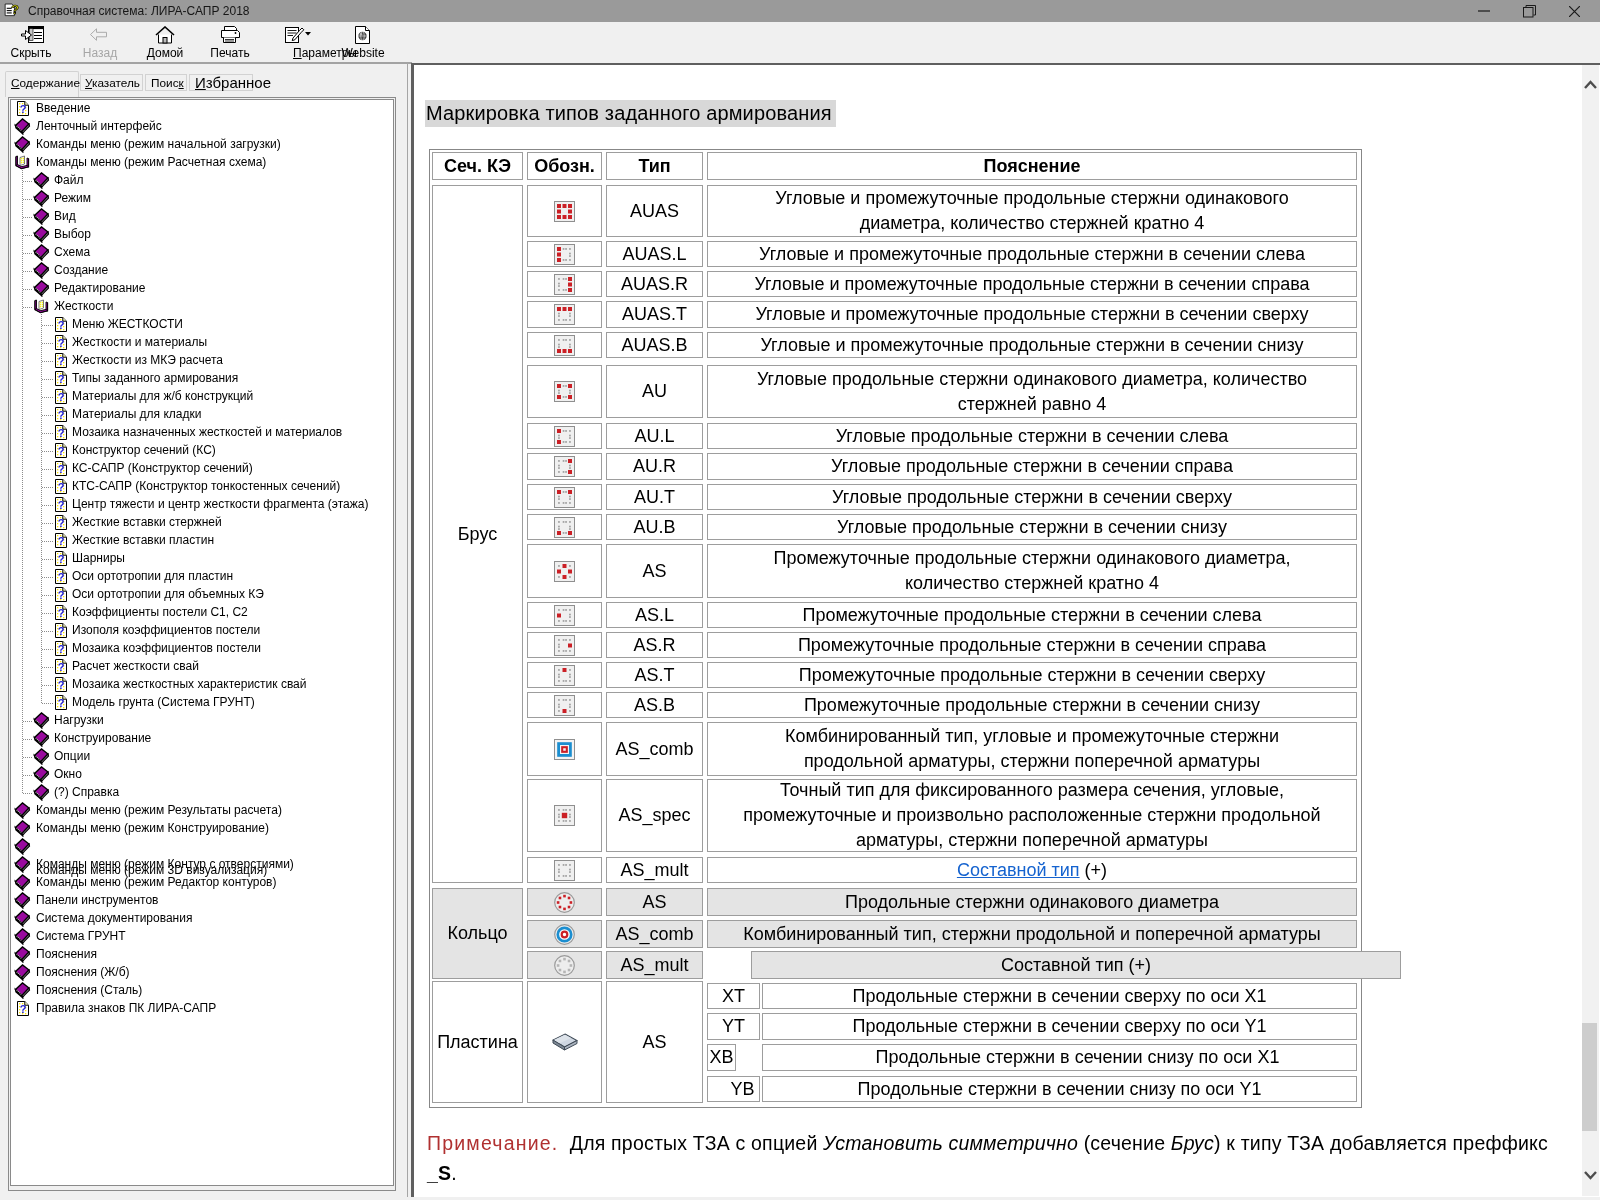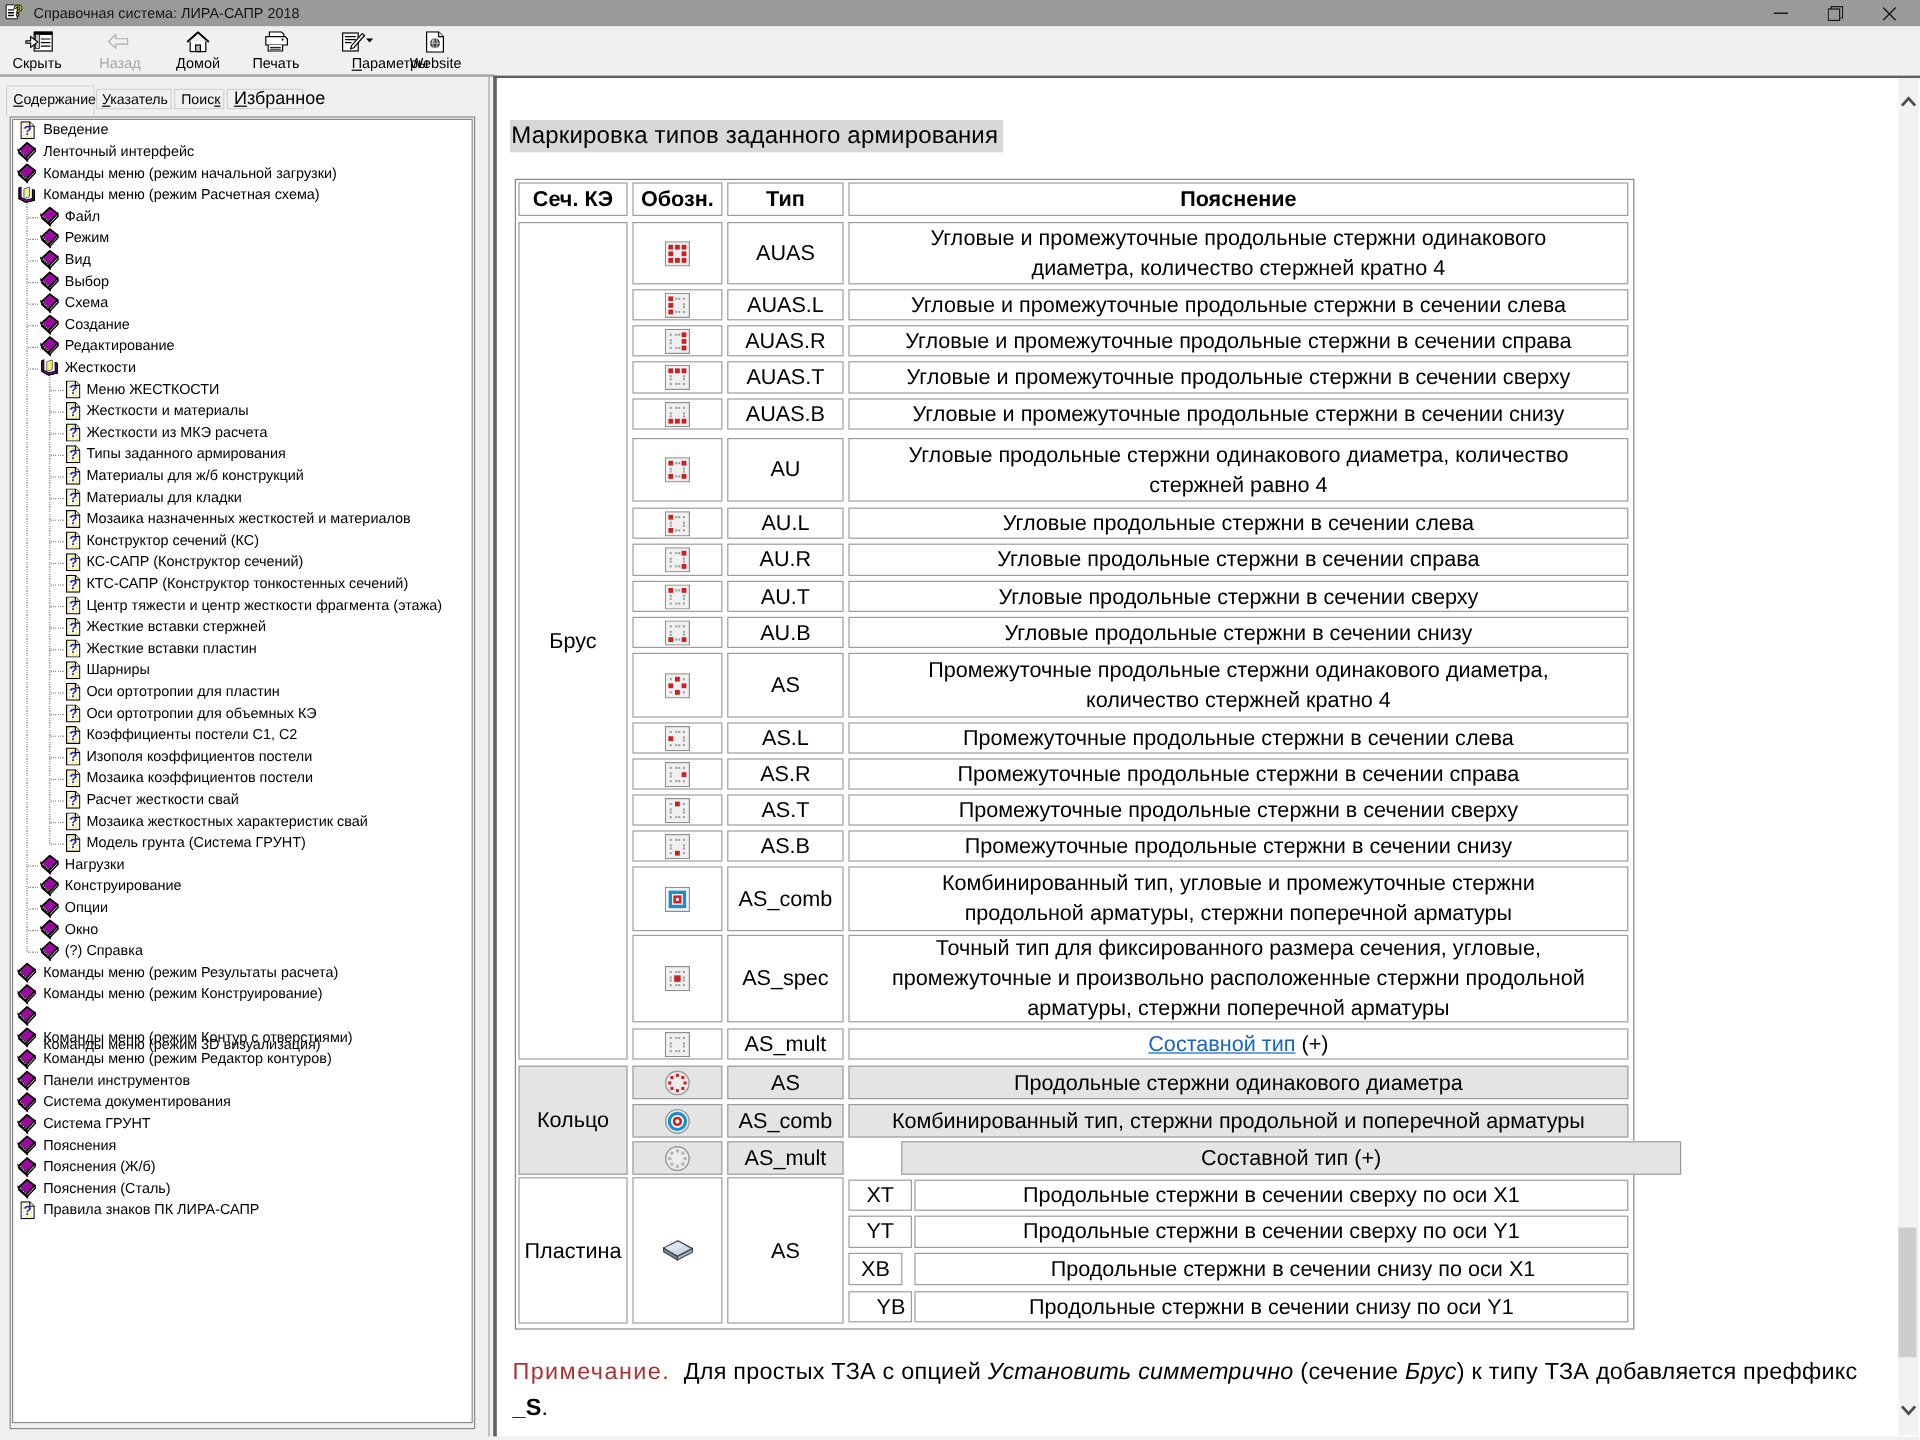--- a/index.html
+++ b/index.html
@@ -1249,17 +1249,17 @@
       <polygon points="13,1.8 19,4.9 7.2,10.6 1.8,7" fill="#dde3ea" stroke="none"></polygon>
       <polygon points="1,7 12.5,14 12.5,17 1,10" fill="#7d8894" stroke="#3f4a56" stroke-width="1"></polygon>
       <polygon points="12.5,14 25,7.5 25,10.5 12.5,17" fill="#aab3bf" stroke="#3f4a56" stroke-width="1"></polygon>
     </svg>
   </div>
 <div class="c" style="left:606px;top:981px;width:97px;height:122px;">AS</div>
 <div class="c" style="left:707px;top:983px;width:53px;height:26px;">XT</div>
 <div class="c" style="left:762px;top:983px;width:595px;height:26px;">Продольные стержни в сечении сверху по оси X1</div>
 <div class="c" style="left:707px;top:1013px;width:53px;height:27px;">YT</div>
 <div class="c" style="left:762px;top:1013px;width:595px;height:27px;">Продольные стержни в сечении сверху по оси Y1</div>
-<div class="c" style="left:707px;top:1044px;width:45px;height:27px;">XB</div>
+<div class="c" style="left:707px;top:1044px;width:29px;height:27px;">XB</div>
 <div class="c" style="left:762px;top:1044px;width:595px;height:27px;padding-left:36px;">Продольные стержни в сечении снизу по оси X1</div>
 <div class="c" style="left:707px;top:1076px;width:53px;height:26px;padding-left:18px;">YB</div>
 <div class="c" style="left:762px;top:1076px;width:595px;height:26px;">Продольные стержни в сечении снизу по оси Y1</div>
 <div class="ab" style="left:427px;top:1128px;width:1160px;font-size:19.5px;line-height:30px;color:#000;letter-spacing:0.2px;">
 <span style="color:#b03030;letter-spacing:1.2px;">Примечание.</span>&nbsp; Для простых ТЗА с опцией <i>Установить симметрично</i> (сечение <i>Брус</i>) к типу ТЗА добавляется преффикс<br><b>_S</b>.</div>
 </body></html>

